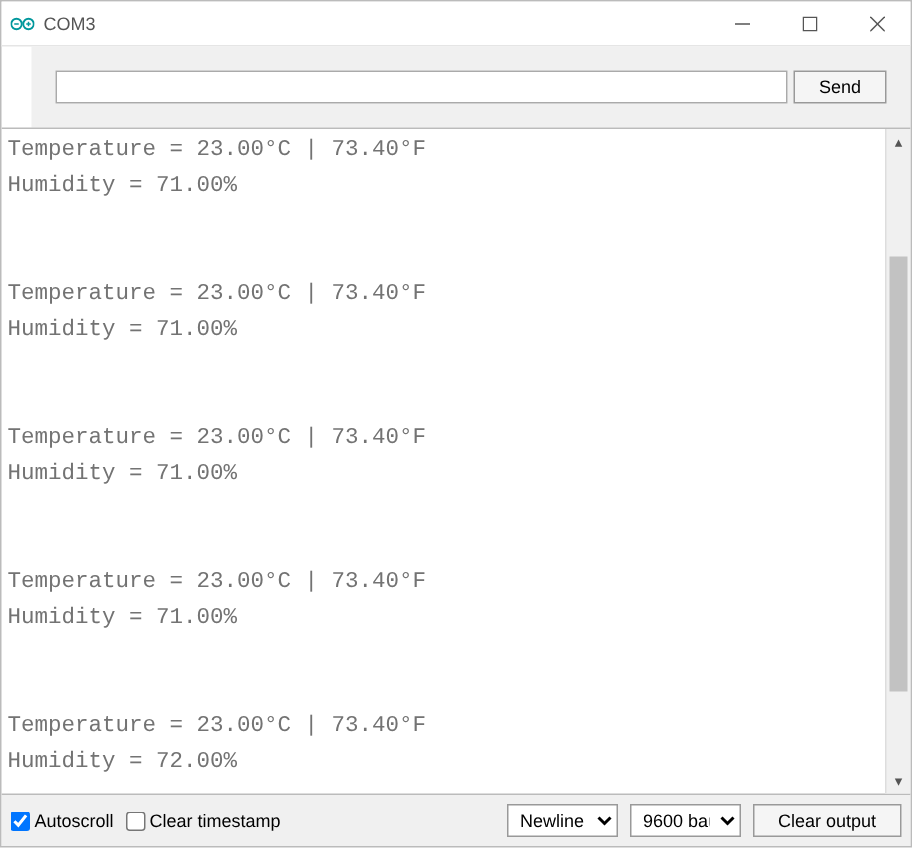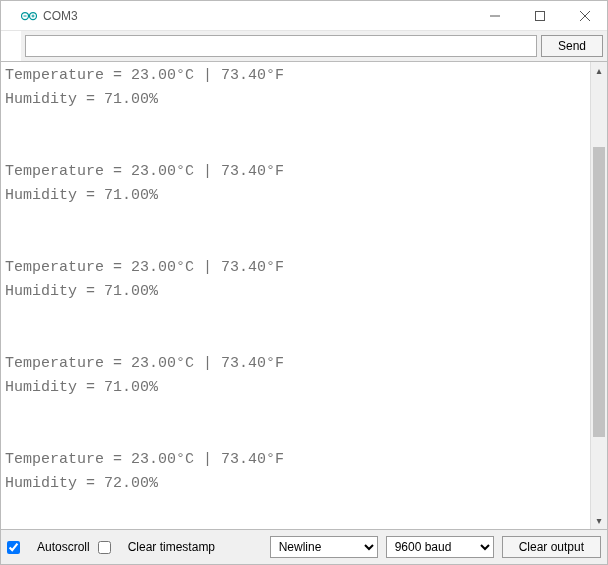--- a/index.html
+++ b/index.html
@@ -12,41 +12,41 @@
     overflow: hidden;
     border: 1px solid #bbb;
     display: flex;
     flex-direction: column;
   }
   .titlebar {
     height: 30px;
     background: #fff;
     display: flex;
     align-items: center;
-    padding-left: 20px;
+    padding-left: 6px;
     border-bottom: 1px solid #e5e5e5;
     color: #555;
   }
   .titlebar .icon {
     width: 16px; height: 16px;
     margin-right: 6px;
     display: flex; align-items: center; justify-content: center;
   }
   .titlebar .title { flex: 1; font-size: 12px; }
   .winbtns { display: flex; height: 100%; }
   .winbtn {
     width: 45px;
     display: flex; align-items: center; justify-content: center;
     color: #555;
     cursor: pointer;
   }
 
   .sendrow {
     display: flex;
-    padding: 4px;
+    padding: 16px;
     gap: 4px;
     background: #f0f0f0;
     margin-left: 20px;
   }
   .sendrow input[type=text] {
     flex: 1;
     border: 1px solid #aaa;
     background: #fff;
     padding: 3px 4px;
     font-size: 12px;
@@ -104,30 +104,30 @@
     display: flex;
     align-items: center;
     padding: 6px 6px;
     gap: 8px;
     background: #f0f0f0;
     font-size: 12px;
   }
   .footer label {
     display: flex;
     align-items: center;
-    gap: 17px;
+    gap: 3px;
     cursor: pointer;
   }
   .footer .spacer { flex: 1; }
   .footer select {
     border: 1px solid #999;
     background: #fff;
     font-size: 12px;
     padding: 2px 4px;
-    width: 108px;
+    width: 74px;
   }
   input[type=checkbox] {
     width: 13px; height: 13px;
   }
 </style>
 </head>
 <body>
 
 <div class="titlebar">
   <span class="icon">

